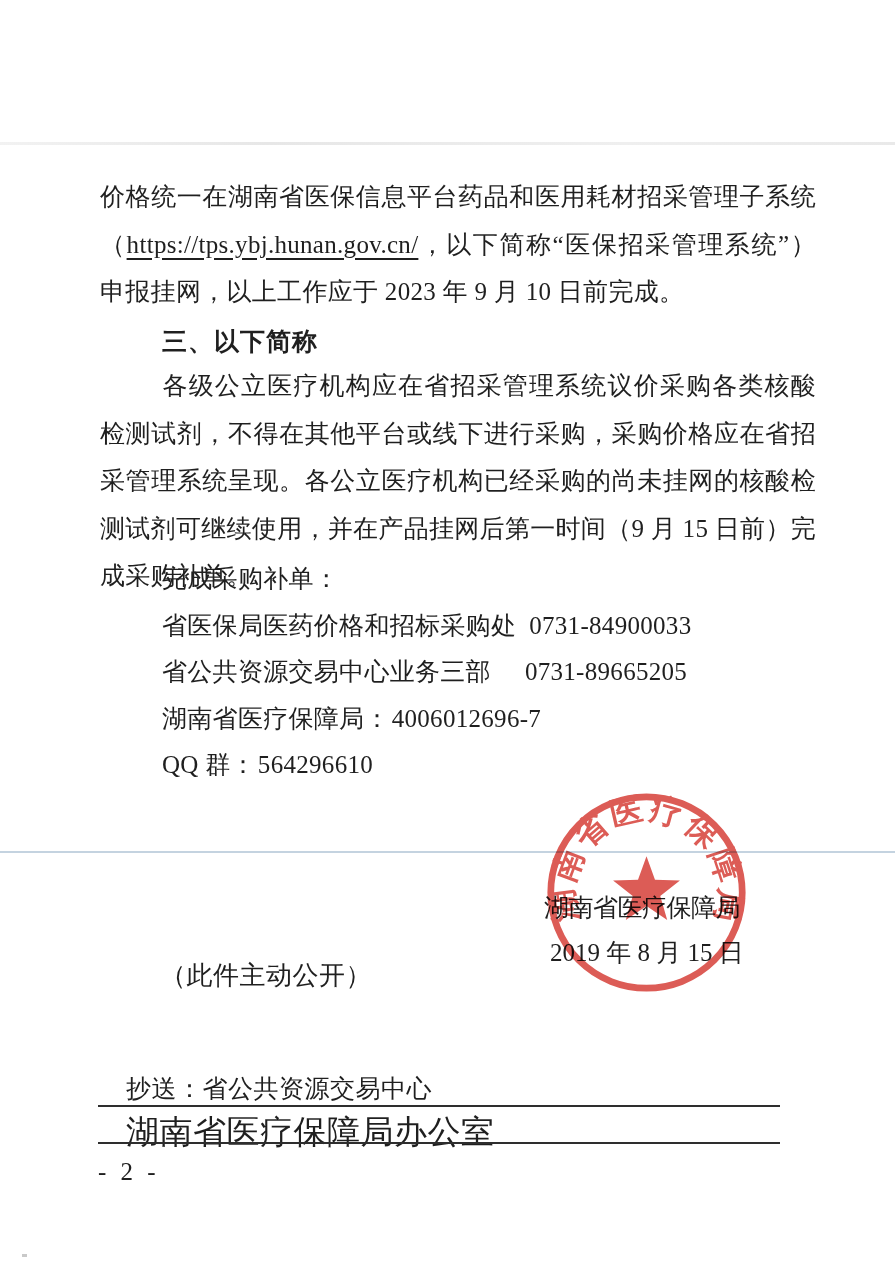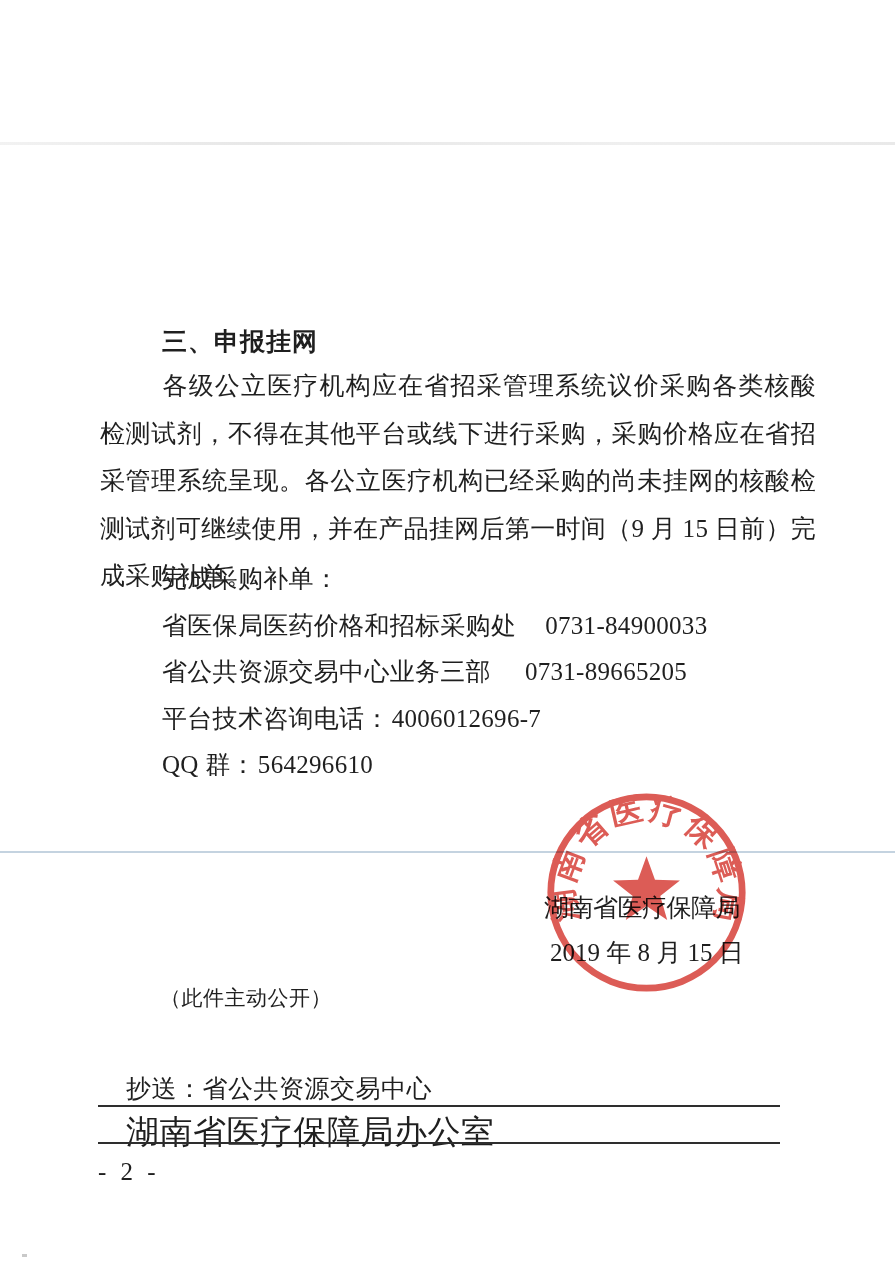--- a/index.html
+++ b/index.html
@@ -40,73 +40,76 @@
     position:absolute; left:100px; top:293px; width:716px;
     padding-left:62px;
     font-family:"Liberation Sans","DejaVu Sans",sans-serif;
     font-weight:700; font-size:25px; line-height:47.5px;
     letter-spacing:1px;
   }
 
   
   .contacts { position:absolute; left:100px; top:556px; width:716px; font-size:25px; }
   .contact-line { padding-left:62px; height:46.5px; line-height:46.5px; letter-spacing:0.3px; }
-  .contact-line .num { margin-left:29px; }
+  .contact-line .num { margin-left:13px; }
   .contact-line.wide-gap .num { margin-left:34px; }
   .contact-line.colon-row .num { margin-left:2px; }
 
   
   .sig-org  { position:absolute; left:544px; top:893px; font-size:25px; line-height:30px; letter-spacing:-0.5px; }
   .sig-date { position:absolute; left:550px; top:938px; font-size:25px; line-height:30px; }
   .seal {
     position:absolute; left:543px; top:789px; width:207px; height:207px;
     color:#d8453e; opacity:0.88; mix-blend-mode:multiply;
   }
   .seal svg { width:100%; height:100%; }
   .seal text {
     font-family:"Liberation Serif","DejaVu Serif",serif;
     font-size:31px; font-weight:700; letter-spacing:3.5px; fill:currentColor;
   }
 
-  .public-note { position:absolute; left:160px; top:984px; font-size:21px; letter-spacing:0.5px; }
+  .public-note { position:absolute; left:160px; top:958px; font-size:26px; letter-spacing:0.5px; }
 
   
   .footer-cc { position:absolute; left:126px; top:1072px; font-size:25px; letter-spacing:0.5px; }
   .rule { position:absolute; left:98px; width:682px; height:2px; background:#2e2e2e; }
   .rule-1 { top:1105px; }
   .rule-2 { top:1142px; }
   .footer-issuer-row {
     position:absolute; left:126px; top:1110px; width:648px;
     display:flex; justify-content:space-between;
     font-size:33px; letter-spacing:0.5px;text-align:center;
   }
   .page-number { position:absolute; left:98px; top:1158px; font-size:25px; letter-spacing:4px; }
 </style>
 </head>
 <body>
 
 <div class="page">
 
   <div class="scan-line-top"></div>
 
+  <p class="body-text p1">
+    <span>价格统一在湖南省医保信息平台药品和医用耗材招采管理子系统（</span><span class="url">https://tps.ybj.hunan.gov.cn/</span><span>，以下简称“医保招采管理系统”）申报挂网，以上工作应于 2023 年 9 月 10 日前完成。</span>
+  </p>
 
-  <h3 class="section-heading">三、申报挂网</h3>
+  <h3 class="section-heading">三、以下简称</h3>
 
   <p class="body-text p2 indent">各级公立医疗机构应在省招采管理系统议价采购各类核酸检测试剂，不得在其他平台或线下进行采购，采购价格应在省招采管理系统呈现。各公立医疗机构已经采购的尚未挂网的核酸检测试剂可继续使用，并在产品挂网后第一时间（9 月 15 日前）完成采购补单。</p>
 
   <div class="contacts">
     <div class="contact-line">完成采购补单：</div>
     <div class="contact-line">
       <span>省医保局医药价格和招标采购处</span><span class="num">0731-84900033</span>
     </div>
     <div class="contact-line wide-gap">
       <span>省公共资源交易中心业务三部</span><span class="num">0731-89665205</span>
     </div>
     <div class="contact-line colon-row">
-      <span>平台技术咨询电话：</span><span class="num">4006012696-7</span>
+      <span>湖南省医疗保障局：</span><span class="num">4006012696-7</span>
     </div>
     <div class="contact-line colon-row">
       <span>QQ 群：</span><span class="num">564296610</span>
     </div>
   </div>
 
   <div class="fold-line"></div>
 
   <div class="sig-org">湖南省医疗保障局</div>
   <div class="sig-date">2019 年 8 月 15 日</div>

